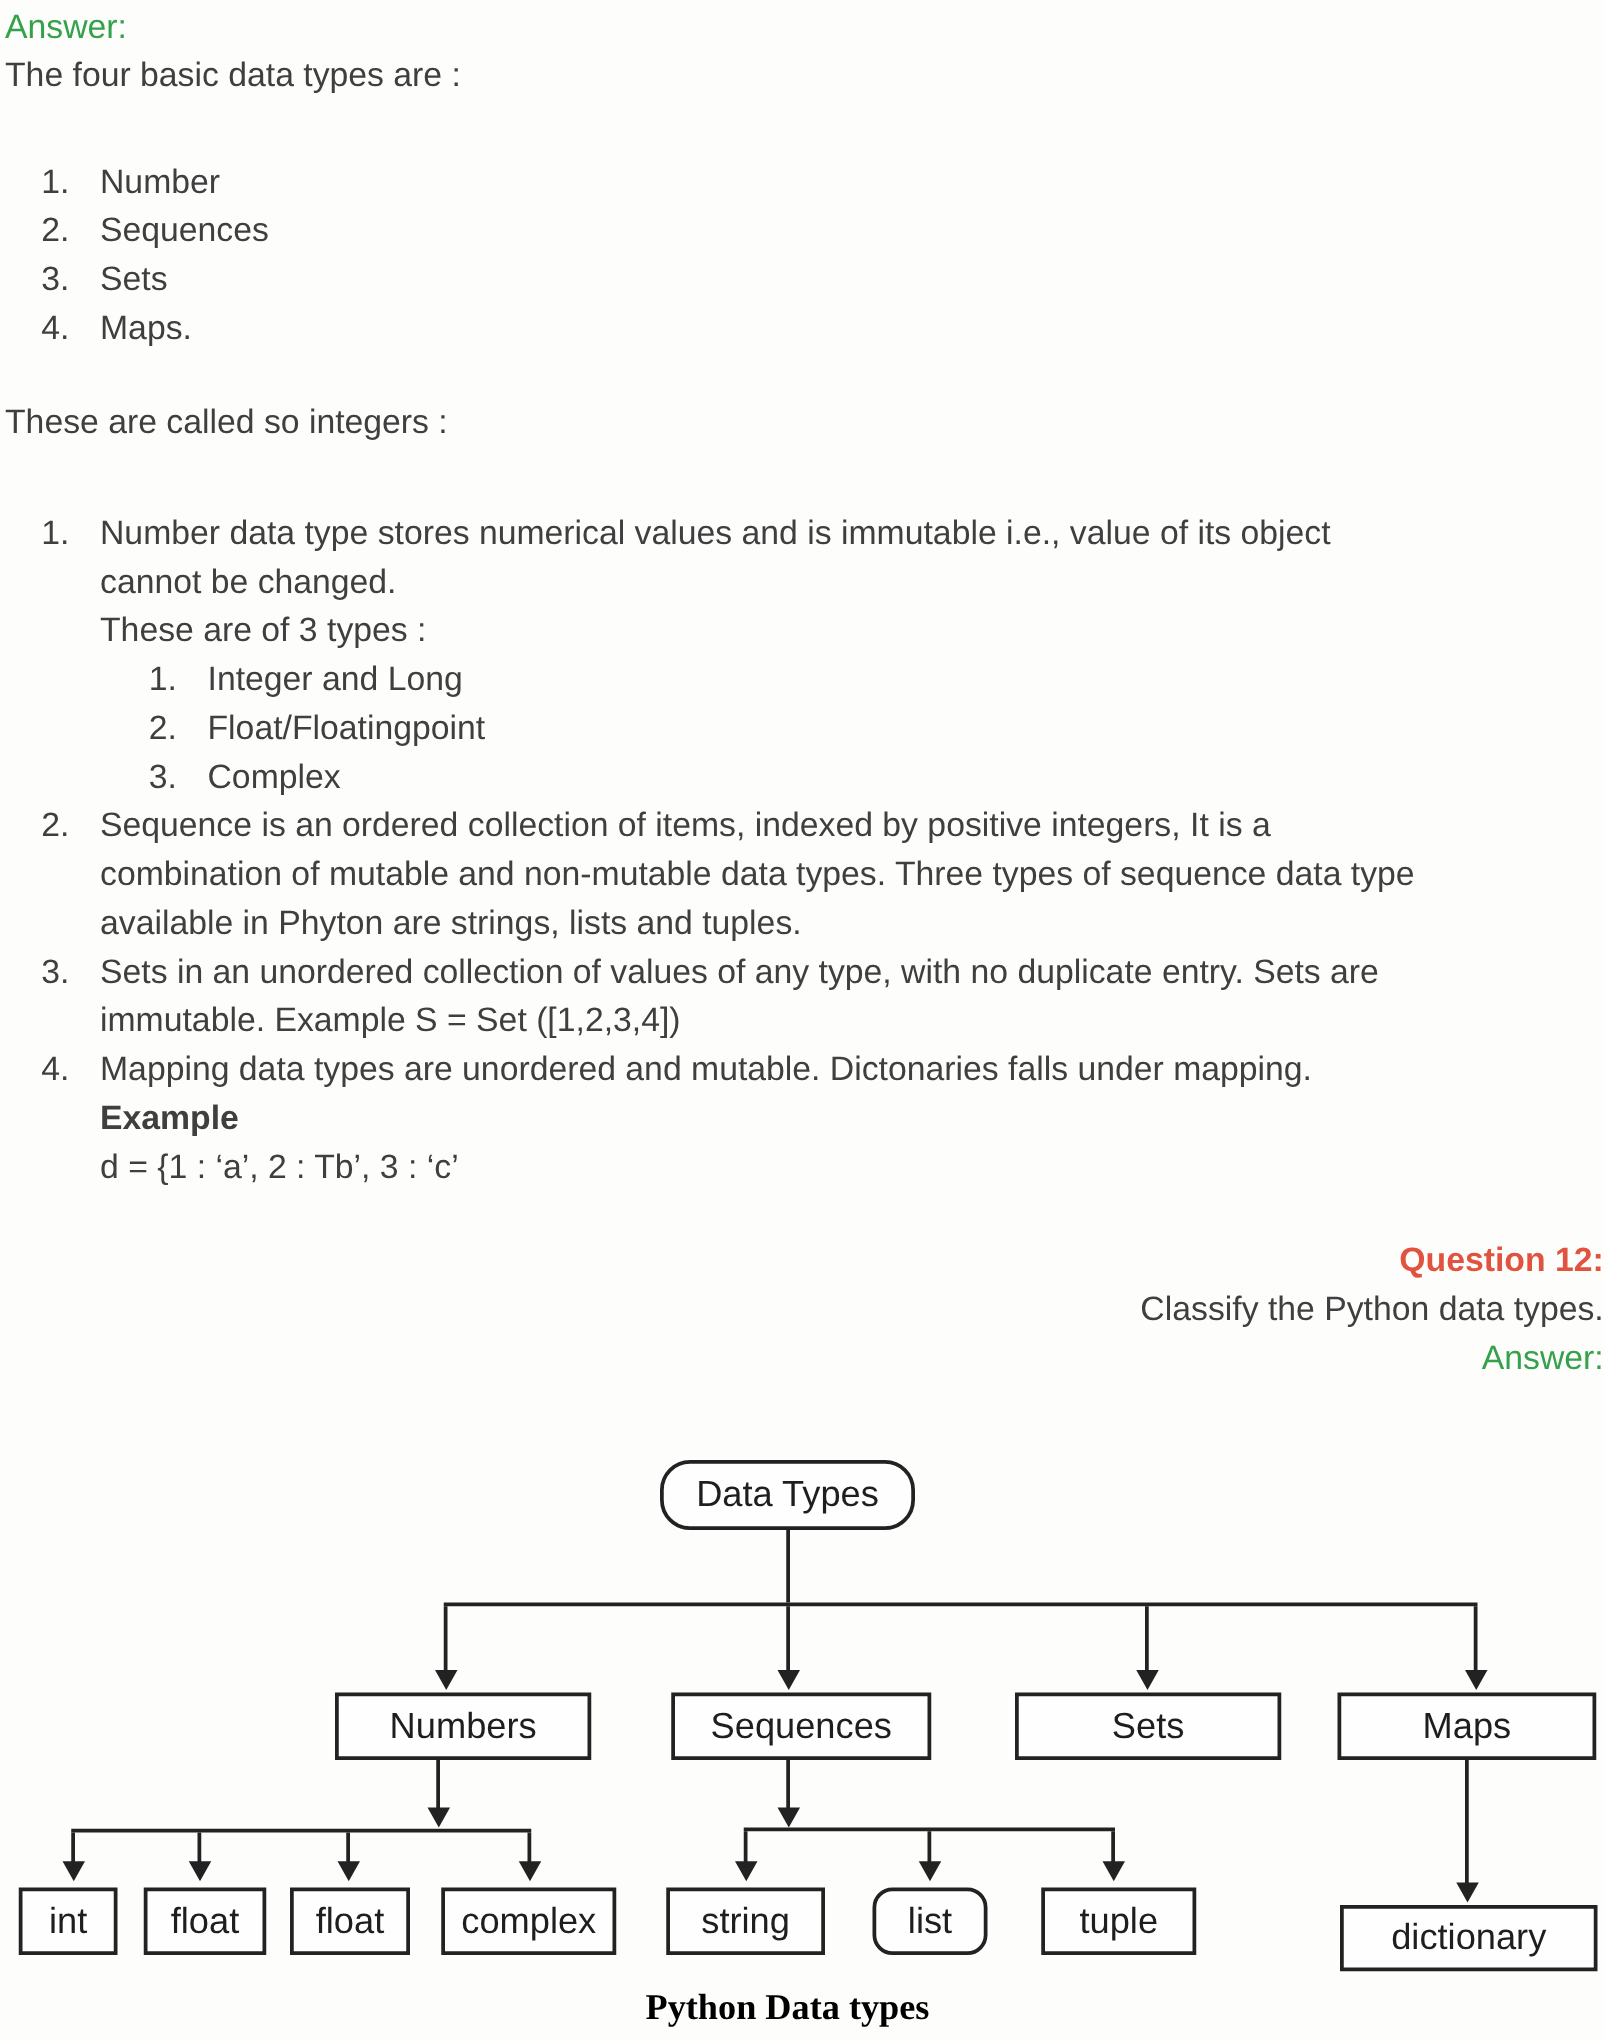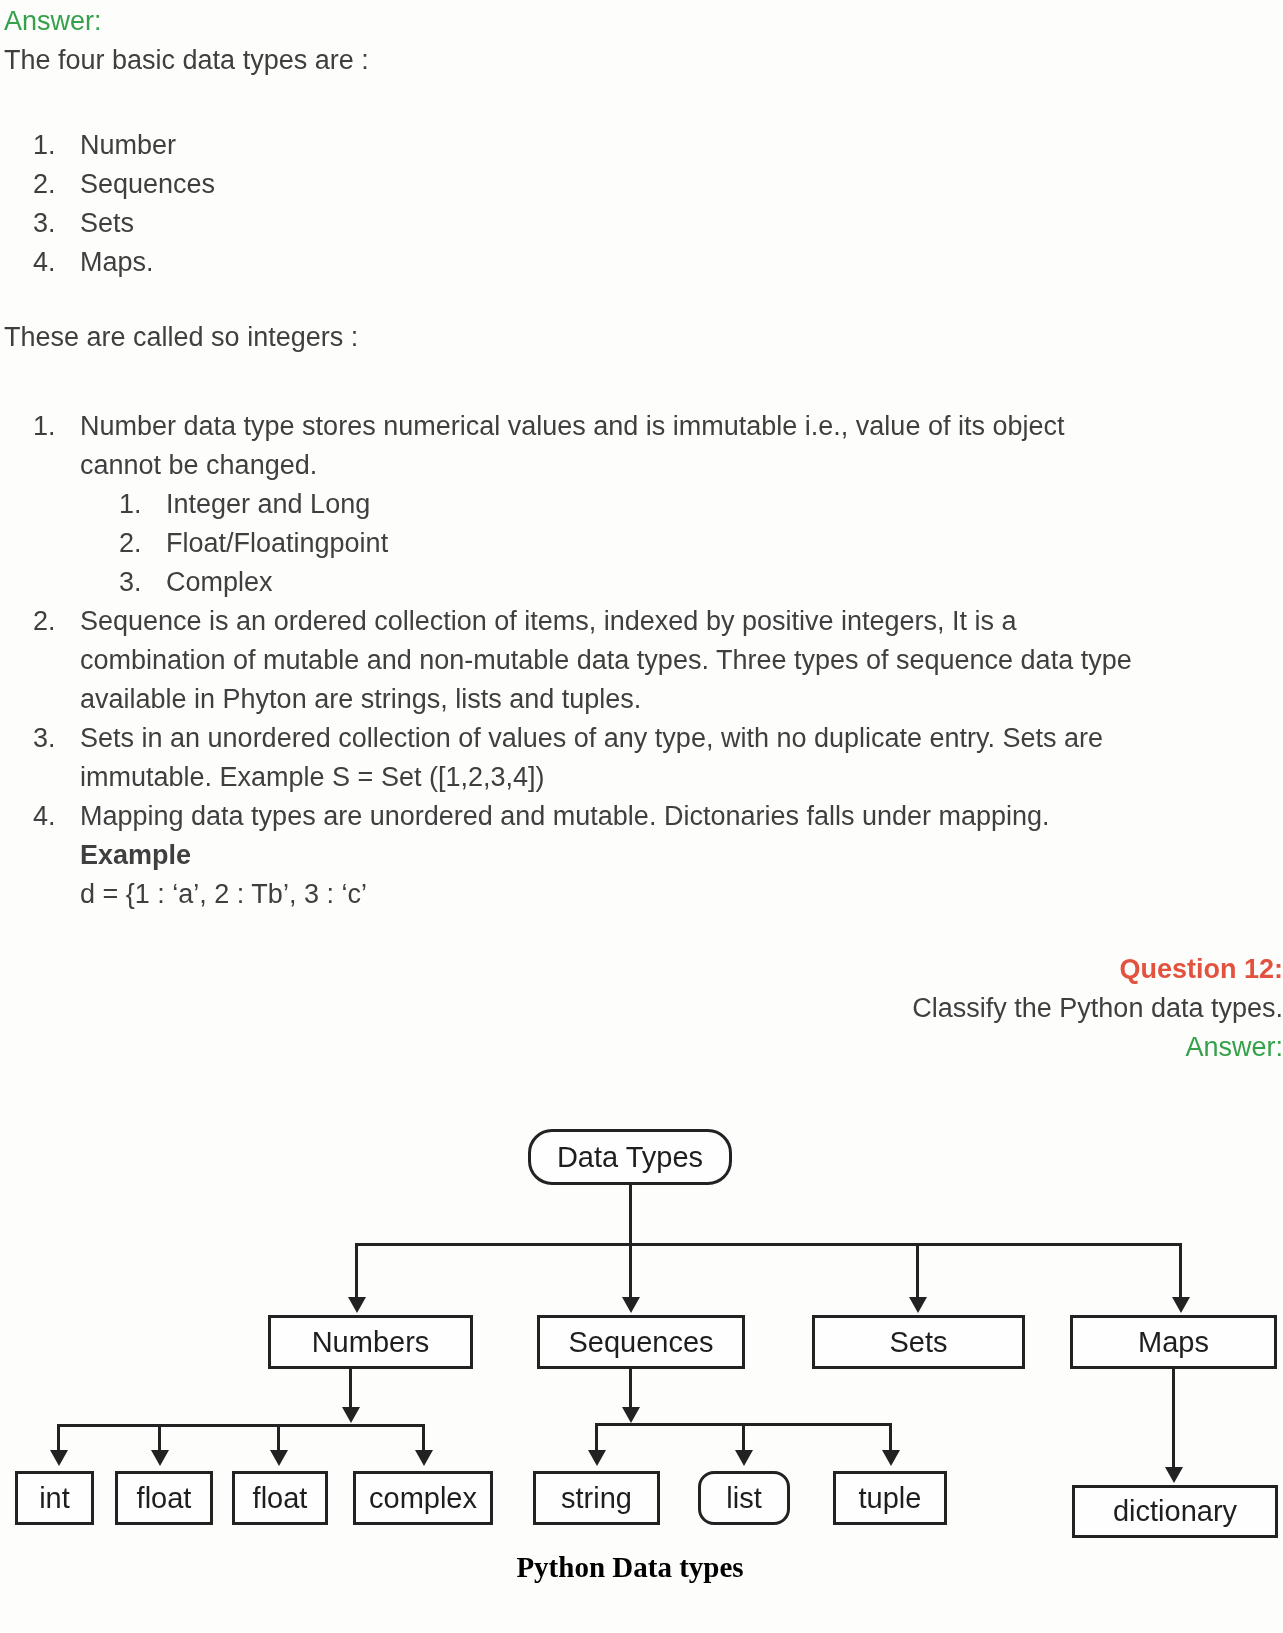--- a/index.html
+++ b/index.html
@@ -73,20 +73,21 @@
     </ol>
 
     <div class="line because">These are called so integers :</div>
 
     <ol class="plain reasons">
       <li class="li-row">
         <span class="li-num">1.</span>
         <div>
           <div class="line">Number data type stores numerical values and is immutable i.e., value of its object</div>
           <div class="line">cannot be changed.</div>
+          <div class="line">These are of 3 types :</div>
           <ol class="plain nested">
             <li class="li-row">
               <span class="li-num">1.</span>
               <span class="line">Integer and Long</span>
             </li>
             <li class="li-row">
               <span class="li-num">2.</span>
               <span class="line">Float/Floatingpoint</span>
             </li>
             <li class="li-row">
@@ -176,21 +177,21 @@
 
     <div class="cline" style="left:595px; top:359px; width:3px; height:25px;"></div>
     <div class="ah" style="left:588px; top:383px;"></div>
     <div class="cline" style="left:742px; top:359px; width:3px; height:25px;"></div>
     <div class="ah" style="left:735px; top:383px;"></div>
     <div class="cline" style="left:889px; top:359px; width:3px; height:25px;"></div>
     <div class="ah" style="left:882px; top:383px;"></div>
 
     <div class="dnode" style="left:533px; top:404px; width:127px; height:54px;">string</div>
     <div class="dnode" style="left:698px; top:404px; width:92px; height:54px;border-radius:16px;">list</div>
-    <div class="dnode" style="left:833px; top:404px; width:114px; height:54px;">tuple</div>
+    <div class="dnode" style="left:833px; top:404px; width:124px; height:54px;">tuple</div>
 
     <div class="cline" style="left:1172px; top:302px; width:3px; height:100px;"></div>
     <div class="ah" style="left:1165px; top:400px;"></div>
     <div class="dnode" style="left:1072px; top:418px; width:206px; height:53px;">dictionary</div>
 
     <div class="caption" style="left:430px; top:484px; width:400px;">Python Data types</div>
   </div>
 </div>
 
 </body></html>

